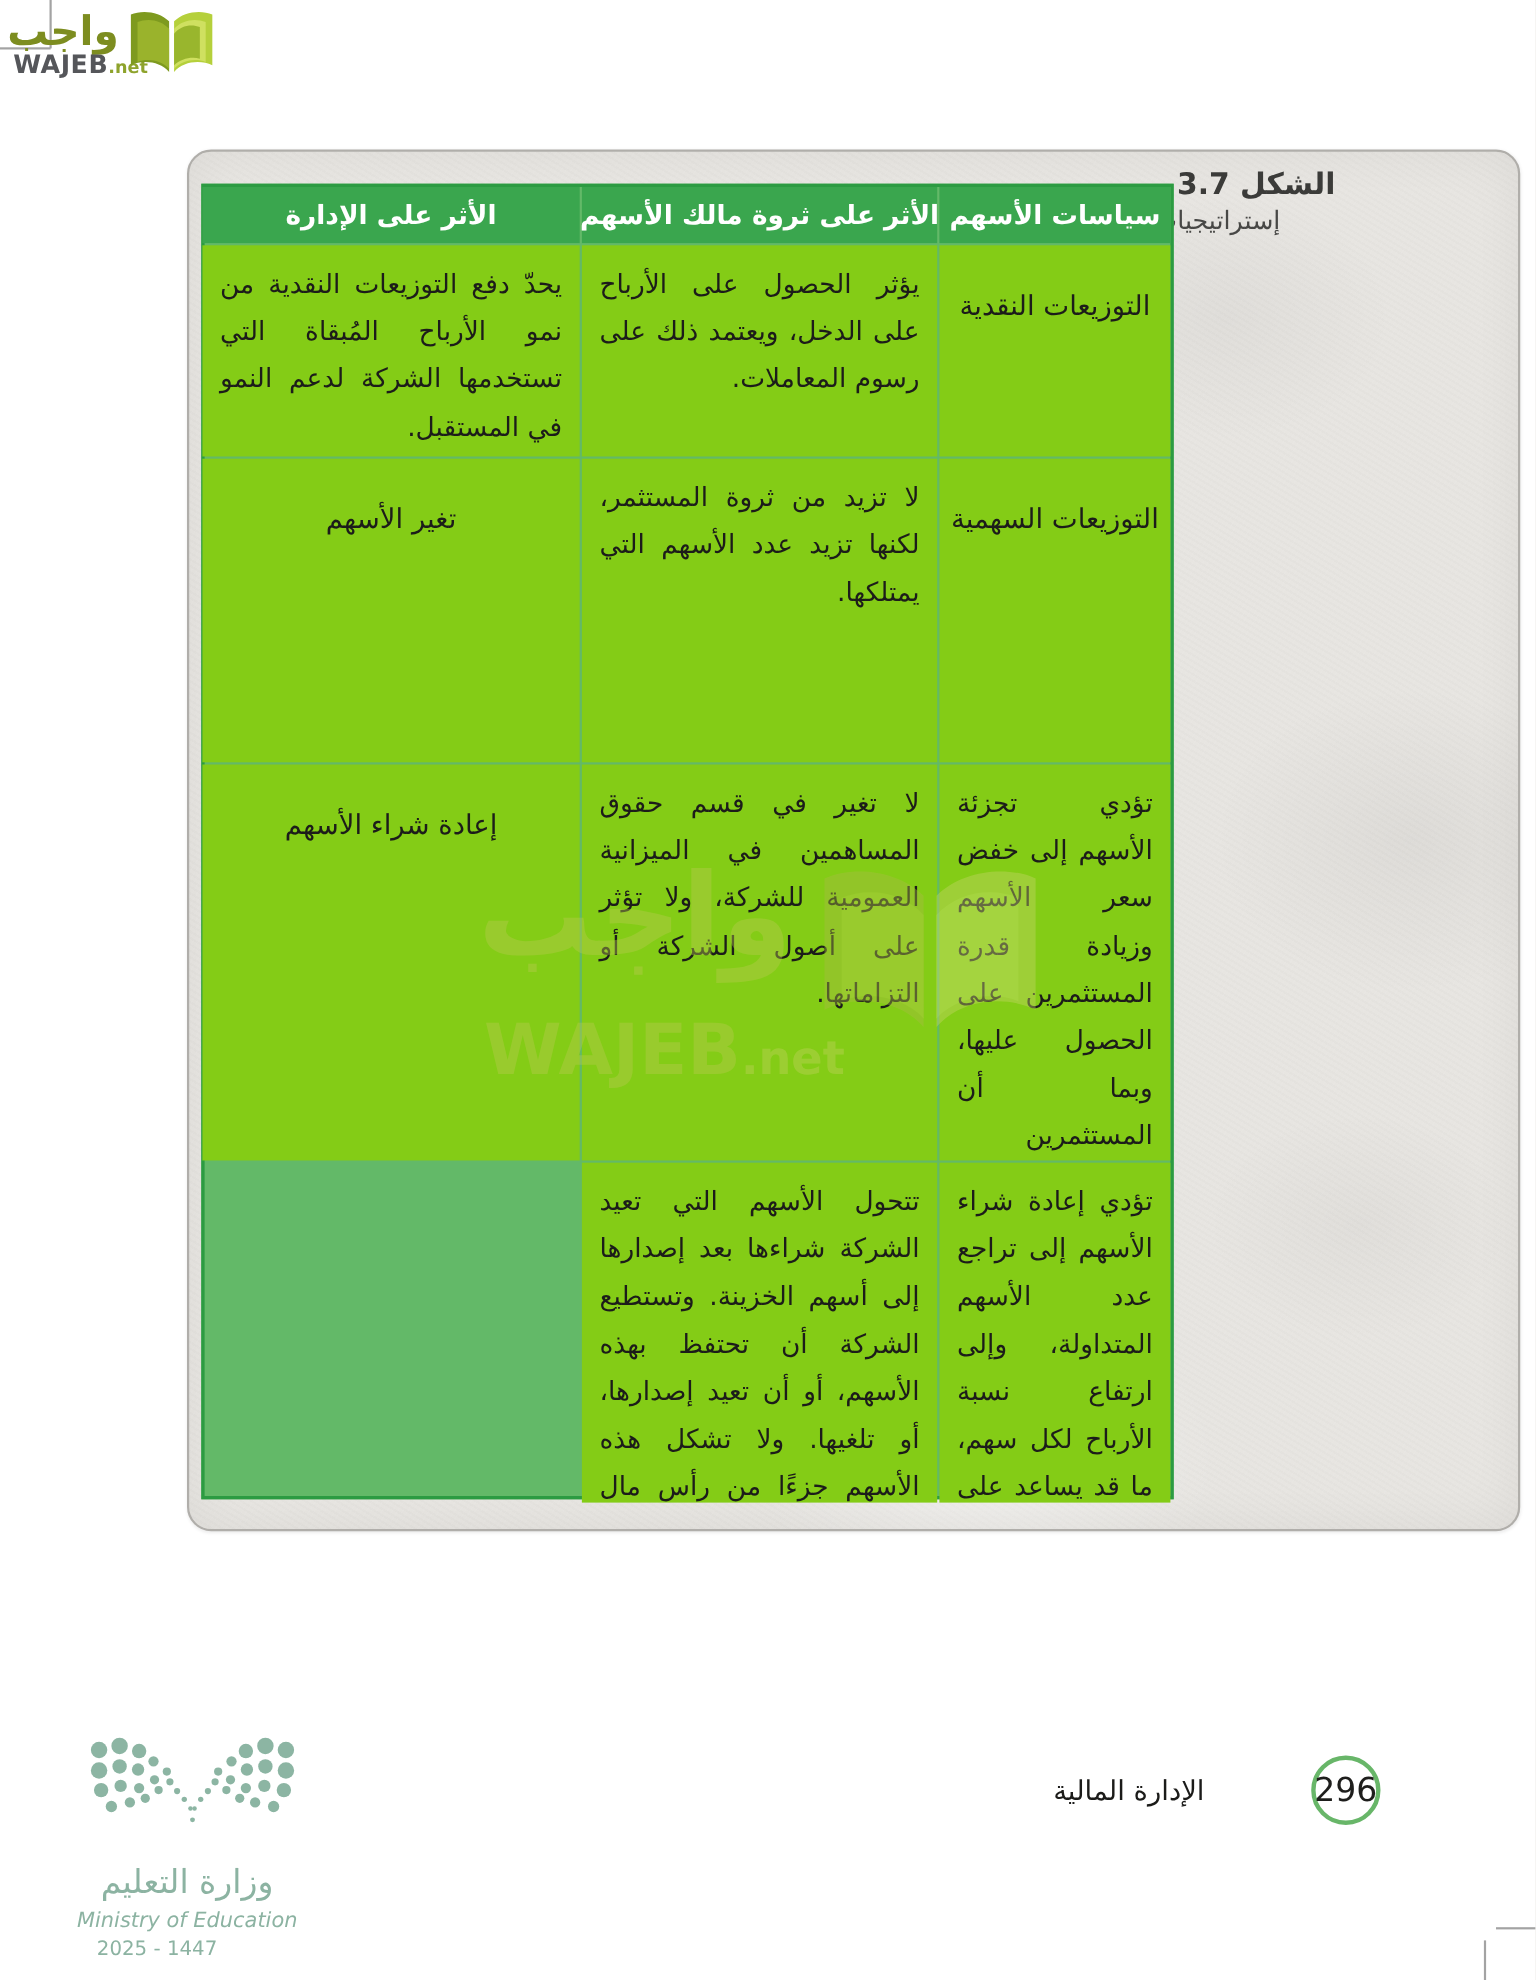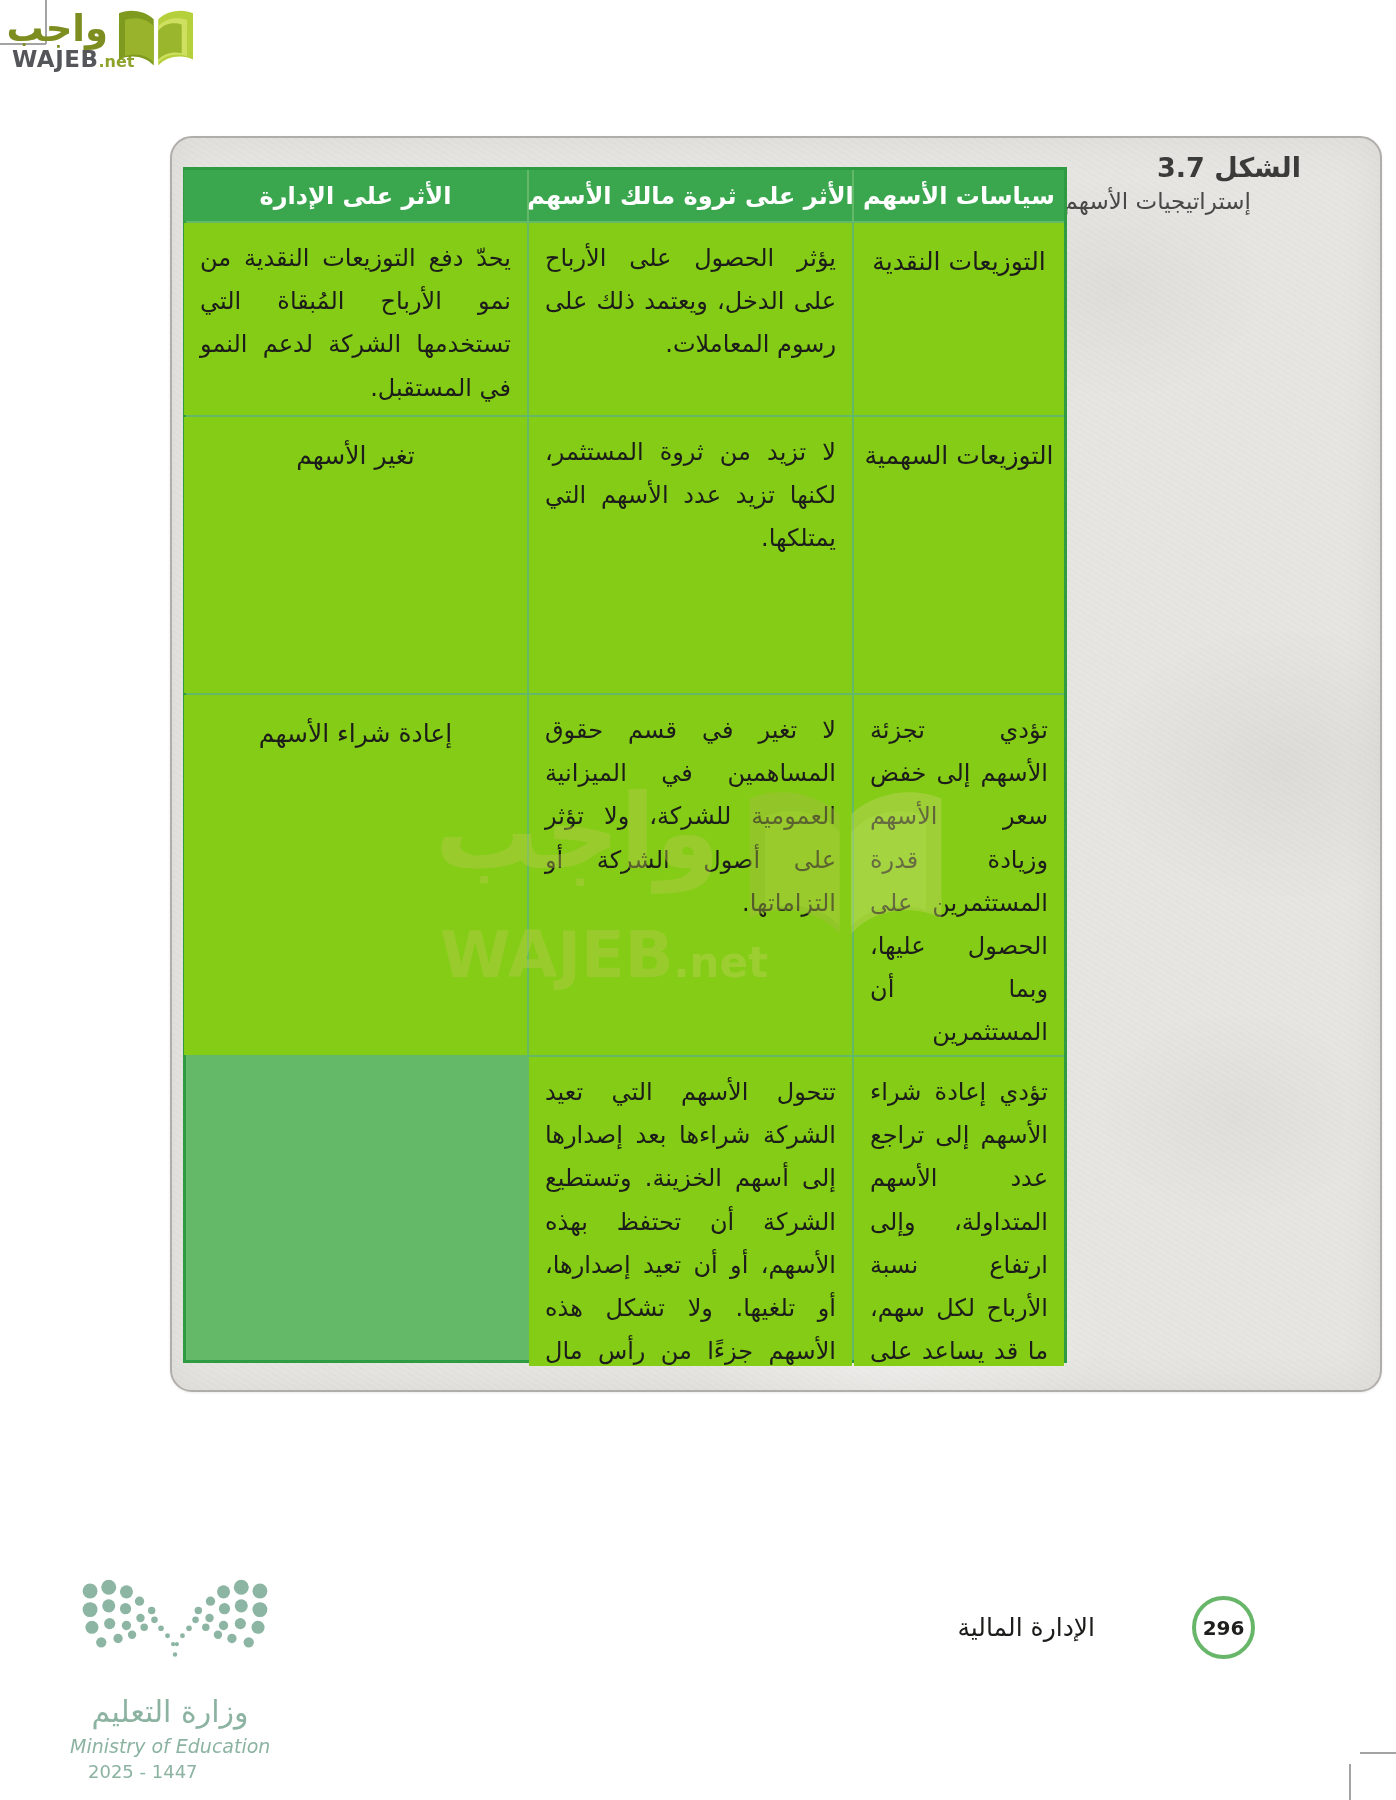--- a/index.html
+++ b/index.html
@@ -37,41 +37,41 @@
       radial-gradient(200px 150px at 88% 78%, rgba(0,0,0,.03), transparent 70%),
       radial-gradient(300px 220px at 60% 95%, rgba(255,255,255,.4), transparent 70%),
       repeating-linear-gradient(31deg, rgba(0,0,0,.013) 0 2px, transparent 2px 5px),
       repeating-linear-gradient(-58deg, rgba(255,255,255,.05) 0 1px, transparent 1px 4px);
     border:2px solid #b0aeaa;
     border-radius:22px;
     box-shadow: inset 0 0 45px rgba(0,0,0,.05), 0 1px 3px rgba(0,0,0,.08);
   }
 
   
-  #figure-caption { position:absolute; left:1045px; top:152px; width:256px; direction:rtl; text-align:right; }
+  #figure-caption { position:absolute; left:958px; top:152px; width:256px; direction:rtl; text-align:right; }
   #figure-caption .t1 { font-size:27px; font-weight:bold; color:#3b3b39; }
   #figure-caption .t2 { font-size:23px; color:#484846; margin-top:5px; margin-left:0; padding-left:0; padding-right:0; margin-right:50px; white-space:nowrap; }
 
   
   #policy-table {
     position:absolute; left:183px; top:167px; width:884px; height:1196px;
     display:grid; direction:rtl;
     grid-template-columns:210px 323px 343px;
     grid-template-rows:51px 192px 276px 360px 309px;
     gap:2px;
     background:#63b968;
     border:3px solid #2c9b42;
   }
   .th {
     background:#3aa64e; color:#ffffff; font-weight:bold; font-size:24px;
     display:flex; align-items:center; justify-content:center; white-space:nowrap;
   }
   .cell { background:#84cc16; overflow:hidden; }
   .cell.policy {
-    font-size:25px; text-align:center; padding-top:24px; white-space:nowrap;
+    font-size:25px; text-align:center; padding-top:40px; white-space:nowrap;
   }
   .cell.body {
     font-size:24px; line-height:1.8; padding:14px 16px 10px 16px;
     text-align:justify; direction:rtl;
   }
 
   
   #watermark { position:absolute; left:440px; top:690px; width:540px; height:330px;
                opacity:.4; pointer-events:none; z-index:6; }
   #wm-ar { position:absolute; left:0px; top:90px; width:280px; text-align:center;
@@ -85,21 +85,21 @@
   #moe-logo { position:absolute; left:70px; top:1576px; width:210px; }
   #moe-dots { display:block; }
   #moe-ar { font-size:30px; color:#8cb3a2; direction:rtl; text-align:center; width:200px; margin-top:6px; white-space:nowrap; }
   #moe-en { font-size:19px; color:#8cb3a2; width:200px; text-align:center; margin-top:6px; white-space:nowrap;font-style:italic; }
   #moe-years { font-size:18px; color:#8cb3a2; width:200px; text-align:left; padding-left:18px; margin-top:4px; }
 
   #page-badge {
     position:absolute; left:1192px; top:1596px; width:63px; height:63px;
     border:4px solid #68b669; border-radius:50%; background:#ffffff;
     display:flex; align-items:center; justify-content:center;
-    font-size:20px; font-weight:bold; color:#1e1e1c;
+    font-size:30px; font-weight:normal; color:#1e1e1c;
   }
   #footer-section {
     position:absolute; left:930px; top:1613px; width:165px;
     direction:rtl; text-align:right; font-size:25px; color:#1b1b19; white-space:nowrap;
   }
 </style>
 </head>
 <body>
 
 <div class="crop" id="crop-tl-v"></div>

